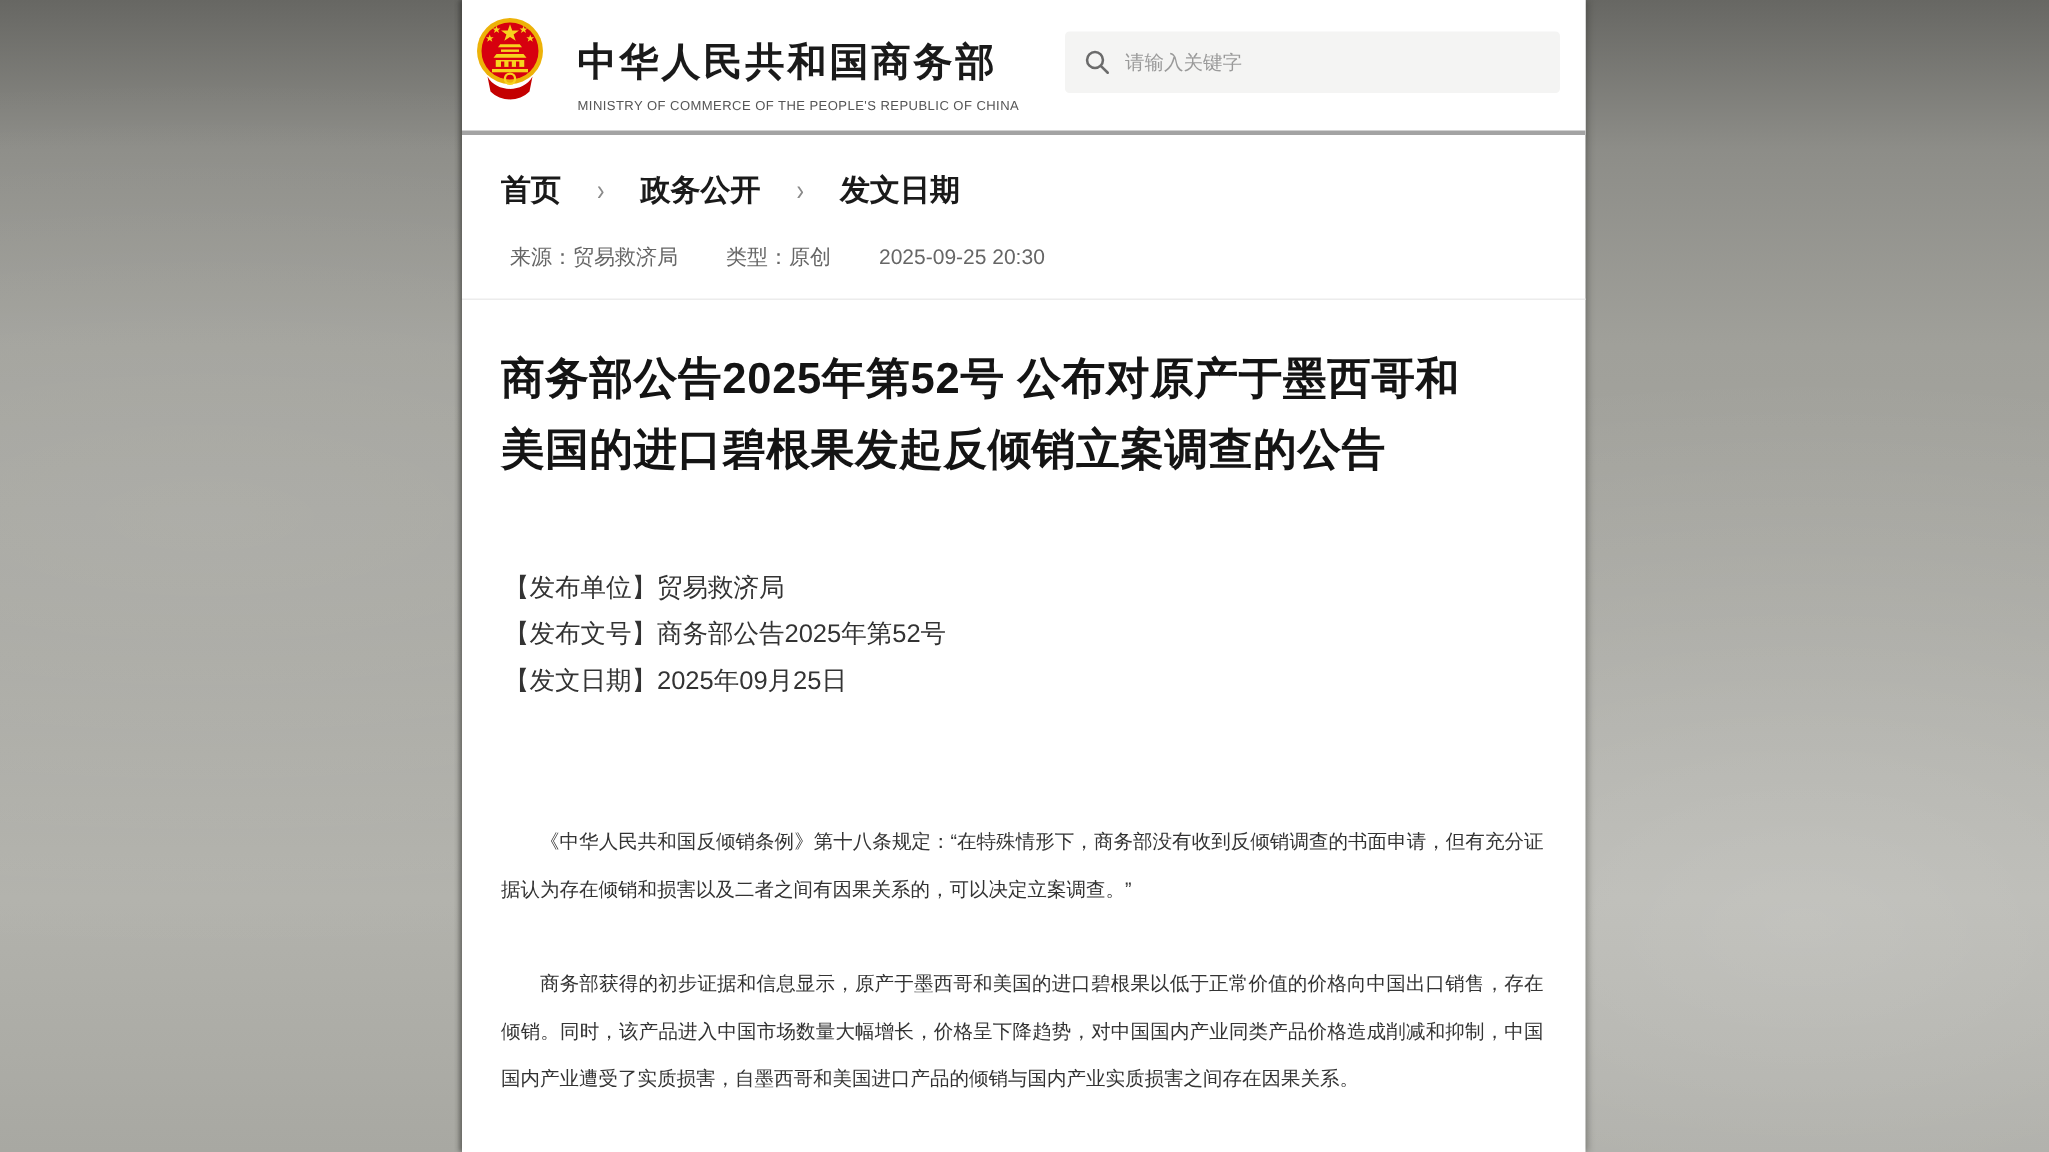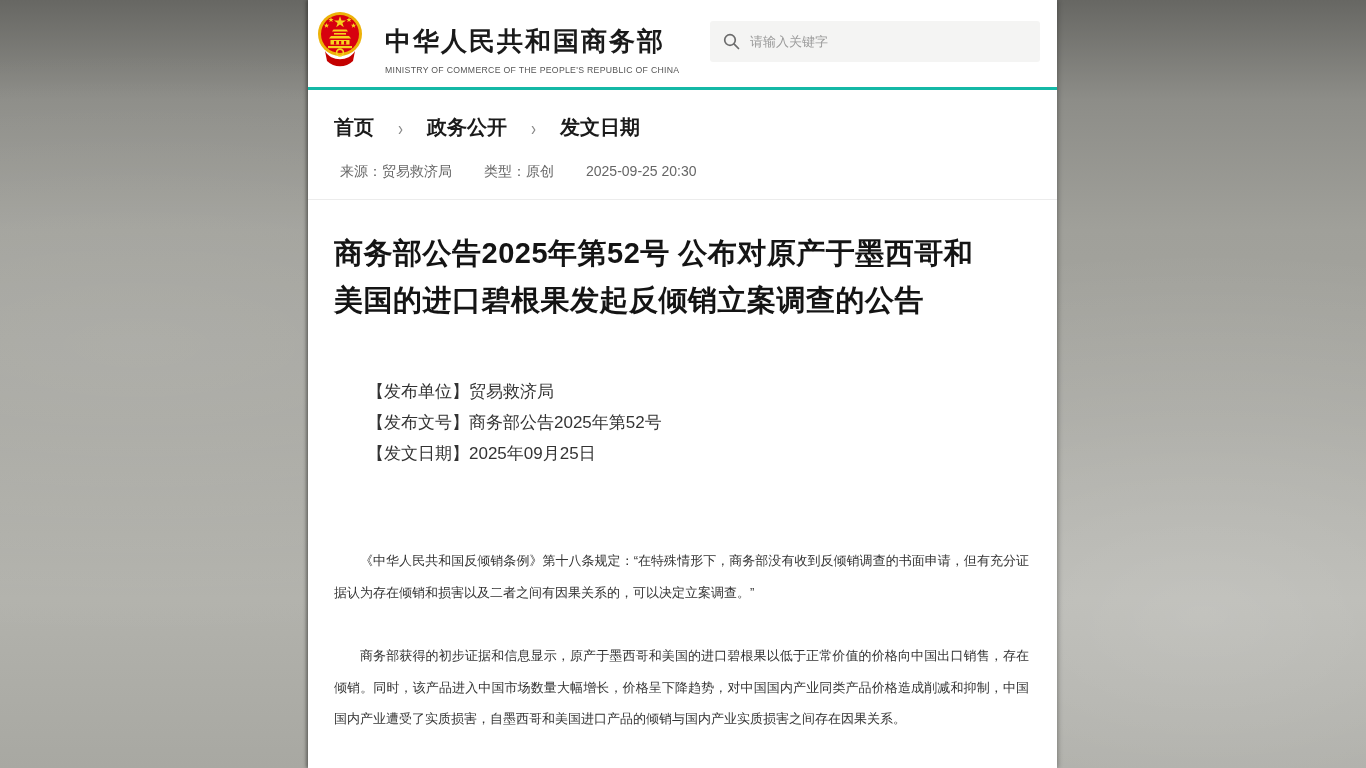--- a/index.html
+++ b/index.html
@@ -10,21 +10,21 @@
       radial-gradient(ellipse at 88% 80%, rgba(255,255,255,0.22), rgba(255,255,255,0) 42%),
       radial-gradient(ellipse at 10% 45%, rgba(255,255,255,0.10), rgba(255,255,255,0) 50%),
       linear-gradient(180deg,#676763 0%,#8d8d88 13%,#a0a09a 30%,#a7a7a1 55%,#b2b2ac 78%,#a8a8a2 100%);
   }
   .page {
     position:absolute; left:308px; top:0; width:749px; height:768px;
     background:#ffffff;
     box-shadow:-2px 0 3px rgba(30,30,28,0.45), 2px 0 4px rgba(30,30,28,0.25);
   }
   
-  .site-header { position:relative; height:90px; border-bottom:3px solid #14b8a6; background:#fff; }
+  .site-header { position:relative; height:90px; border-bottom:3px solid #a3a3a3; background:#fff; }
   .emblem { position:absolute; left:8px; top:11px; width:48px; height:60px; }
   .org-titles { position:absolute; left:77px; top:24px; }
   .org-zh { font-size:26px; font-weight:bold; color:#1a1a1a; letter-spacing:2px; white-space:nowrap; }
   .org-en { font-size:8.7px; color:#555; margin-top:6px; letter-spacing:0.3px; white-space:nowrap; }
   .search-box {
     position:absolute; left:402px; top:21px; width:330px; height:41px;
     background:#f4f4f3; border-radius:3px; display:flex; align-items:center; padding:0 13px;
   }
   .search-box input {
     border:none; outline:none; background:transparent; font-size:13px; color:#333;
@@ -43,21 +43,21 @@
     display:flex; gap:32px; padding:25px 26px 0 32px;
     font-size:14px; color:#666; line-height:17px;
   }
   .meta-divider { border:none; border-top:1px solid #ececec; margin:19px 0 0; }
   
   .article-title {
     margin:30px 26px 12px; max-width:660px;
     font-size:29px; line-height:47px; font-weight:bold; color:#141414; letter-spacing:0.5px;
   }
   
-  .doc-info { margin:52px 26px 0 59px; font-size:17px; line-height:31px; color:#333; }
+  .doc-info { margin:52px 26px 0 28px; font-size:17px; line-height:31px; color:#333; }
   
   .article-body { margin-top:76px; }
   .article-body p {
     margin:0 28px 0 26px; font-size:13px; line-height:31.5px; color:#333;
     text-indent:2em; text-align:justify;
   }
   .article-body p + p { margin-top:32px; }
 </style>
 </head>
 <body>

